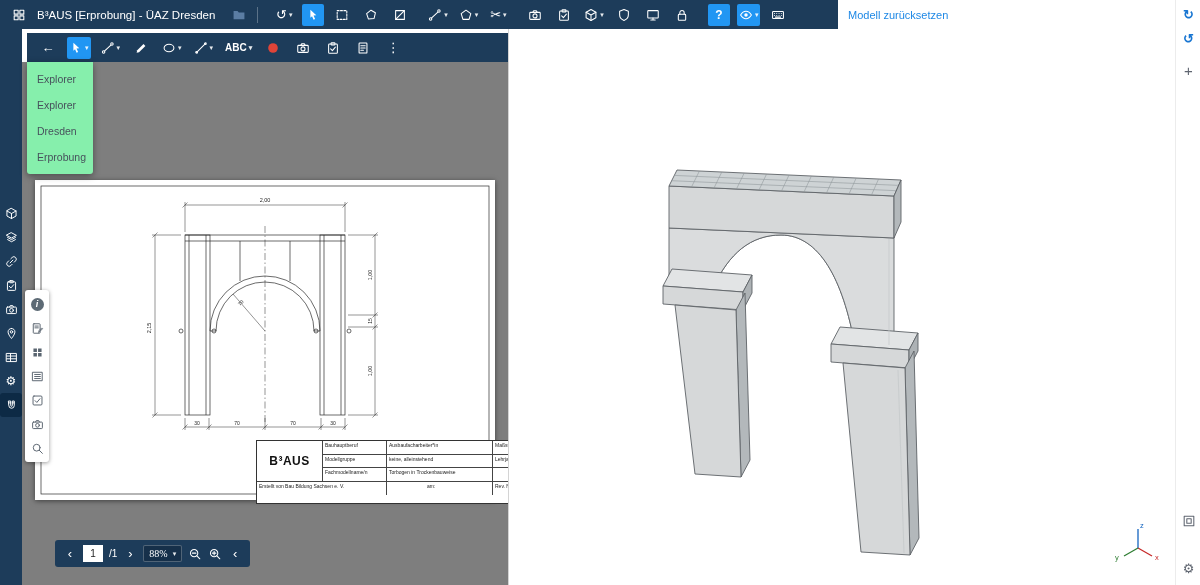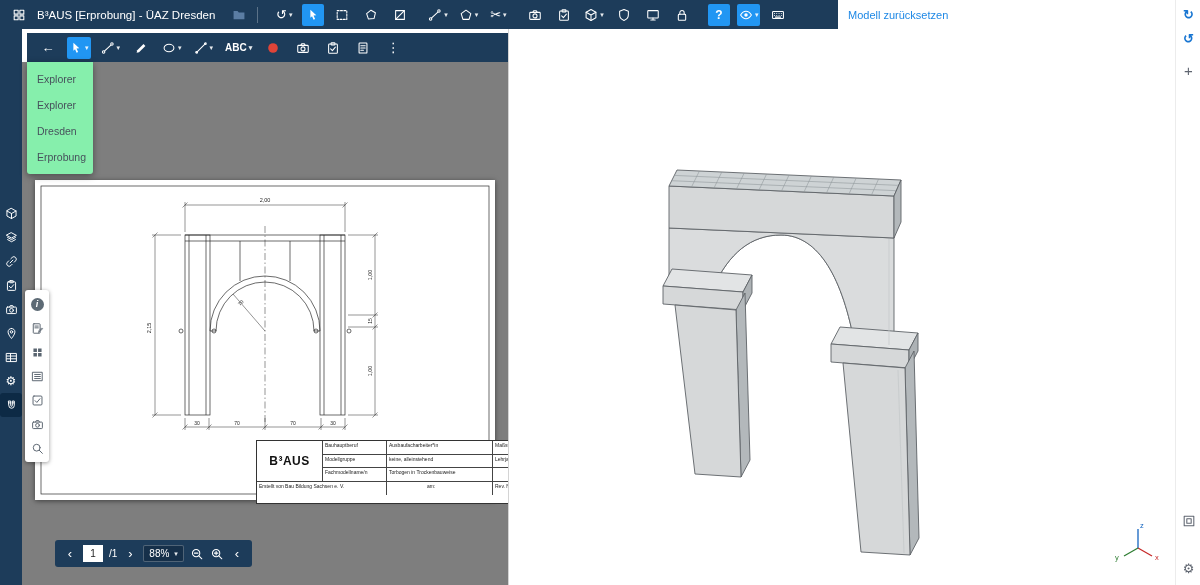--- a/index.html
+++ b/index.html
@@ -57,21 +57,21 @@
   .tb .bl0 { border-left:none; } .tb .bt0 { border-top:none; }
   .tb .logo { grid-row:1/4; display:flex; align-items:center; justify-content:center; font-size:12px; font-weight:bold; color:#111; letter-spacing:.5px; }
   .tb .foot-l { grid-column:1/3; }
   .tb .mid-pad { padding-left:40px; }
 
   
   .pager { position:absolute; left:33px; bottom:18px; height:27px; background:#1d3c5a; border-radius:3px; display:flex; align-items:center; gap:6px; padding:0 8px; color:#fff; z-index:25; }
   .pager .pbtn { display:flex; align-items:center; justify-content:center; min-width:14px; height:20px; color:#fff; }
   .page-input { width:20px; height:17px; border:none; background:#fff; color:#222; font-size:10px; text-align:center; font-family:"Liberation Sans",sans-serif; }
   .ptext { font-size:10px; color:#fff; }
-  .zoom-box { display:flex; align-items:center; gap:3px; background:#16304a; border:1px solid rgba(255,255,255,.25); border-radius:2px; padding:2px 5px; font-size:10px; }
+  .zoom-box { display:flex; align-items:center; gap:3px; background:#16304a; border:1px solid rgba(255,255,255,.25); border-radius:2px; padding:2px 5px; font-size:10px;font-family:Liberation Serif, serif; }
   .chev { font-size:13px; line-height:1; }
 
   
   .pane3d { position:absolute; left:508px; top:29px; width:667px; height:556px; background:#fff; border-left:1px solid #d4d4d4; }
   .pane3d svg { position:absolute; left:0; top:0; }
   .pane3d svg text { font-family:"Liberation Sans",sans-serif; stroke:none; }
 
   
   .rstrip { position:absolute; left:1175px; top:0; width:25px; height:585px; background:#fff; border-left:1px solid #ececec; }
   .rstrip .rbtn { position:absolute; left:4px; width:17px; height:17px; display:flex; align-items:center; justify-content:center; }

